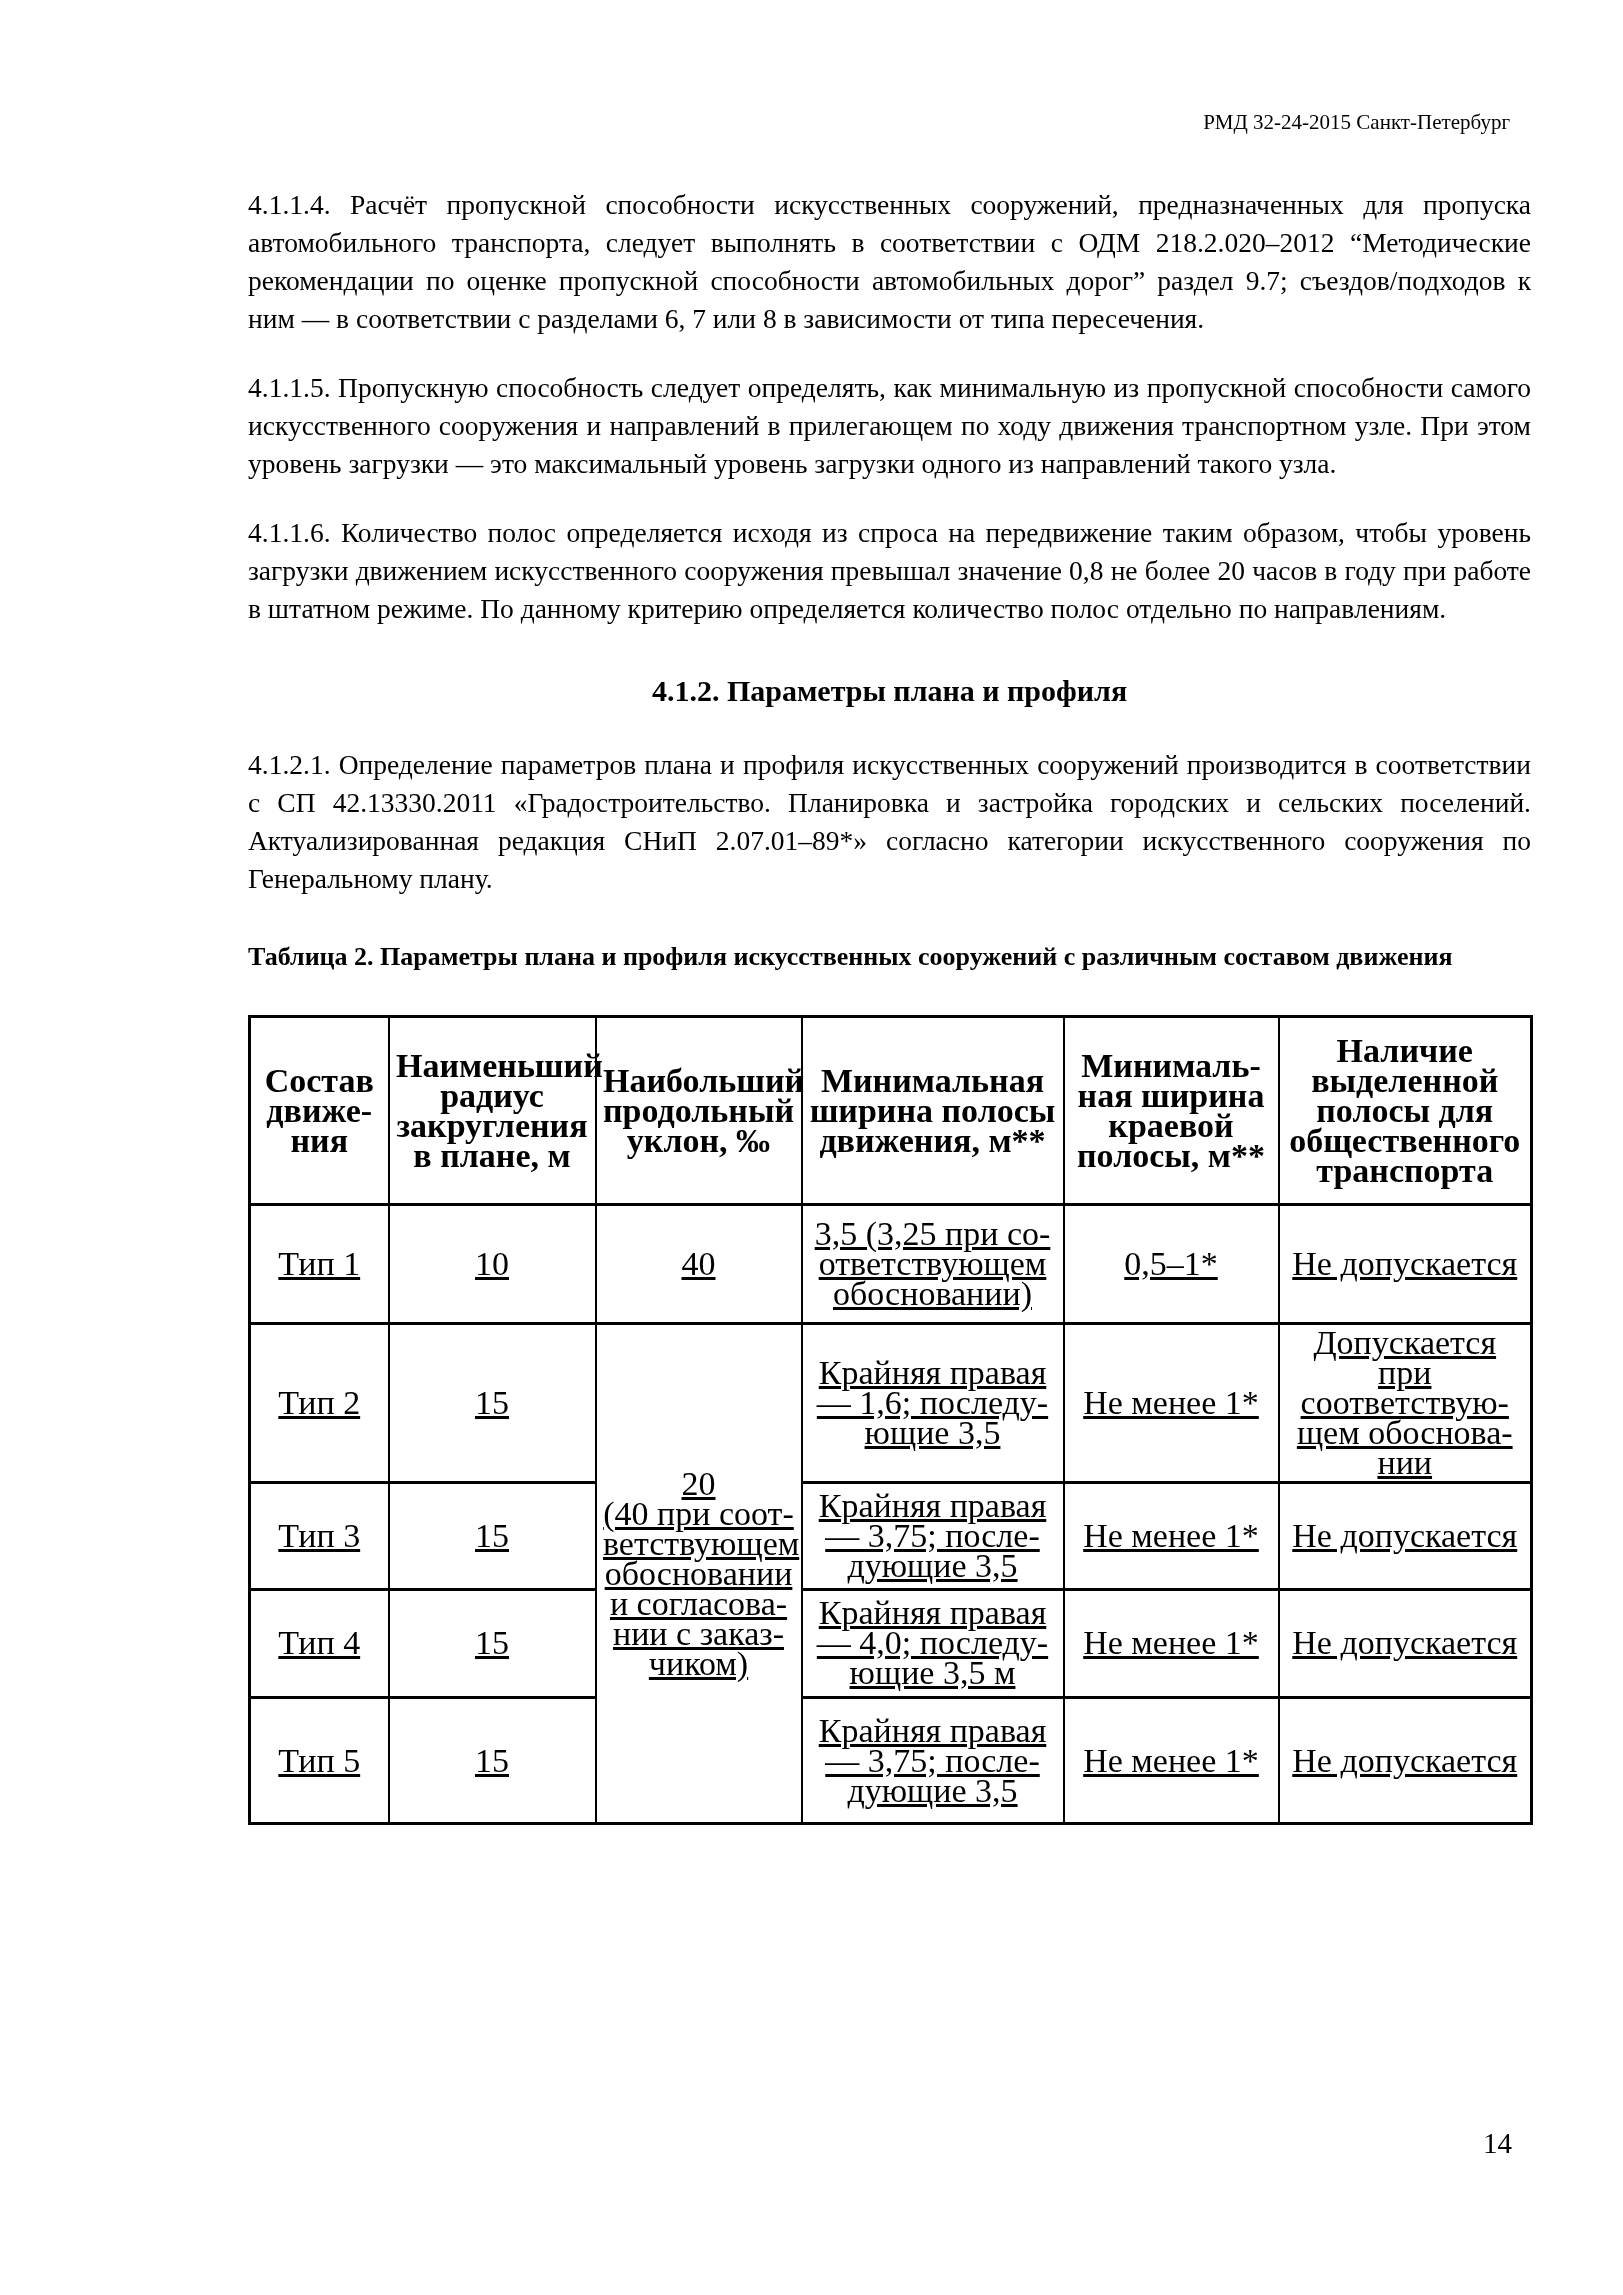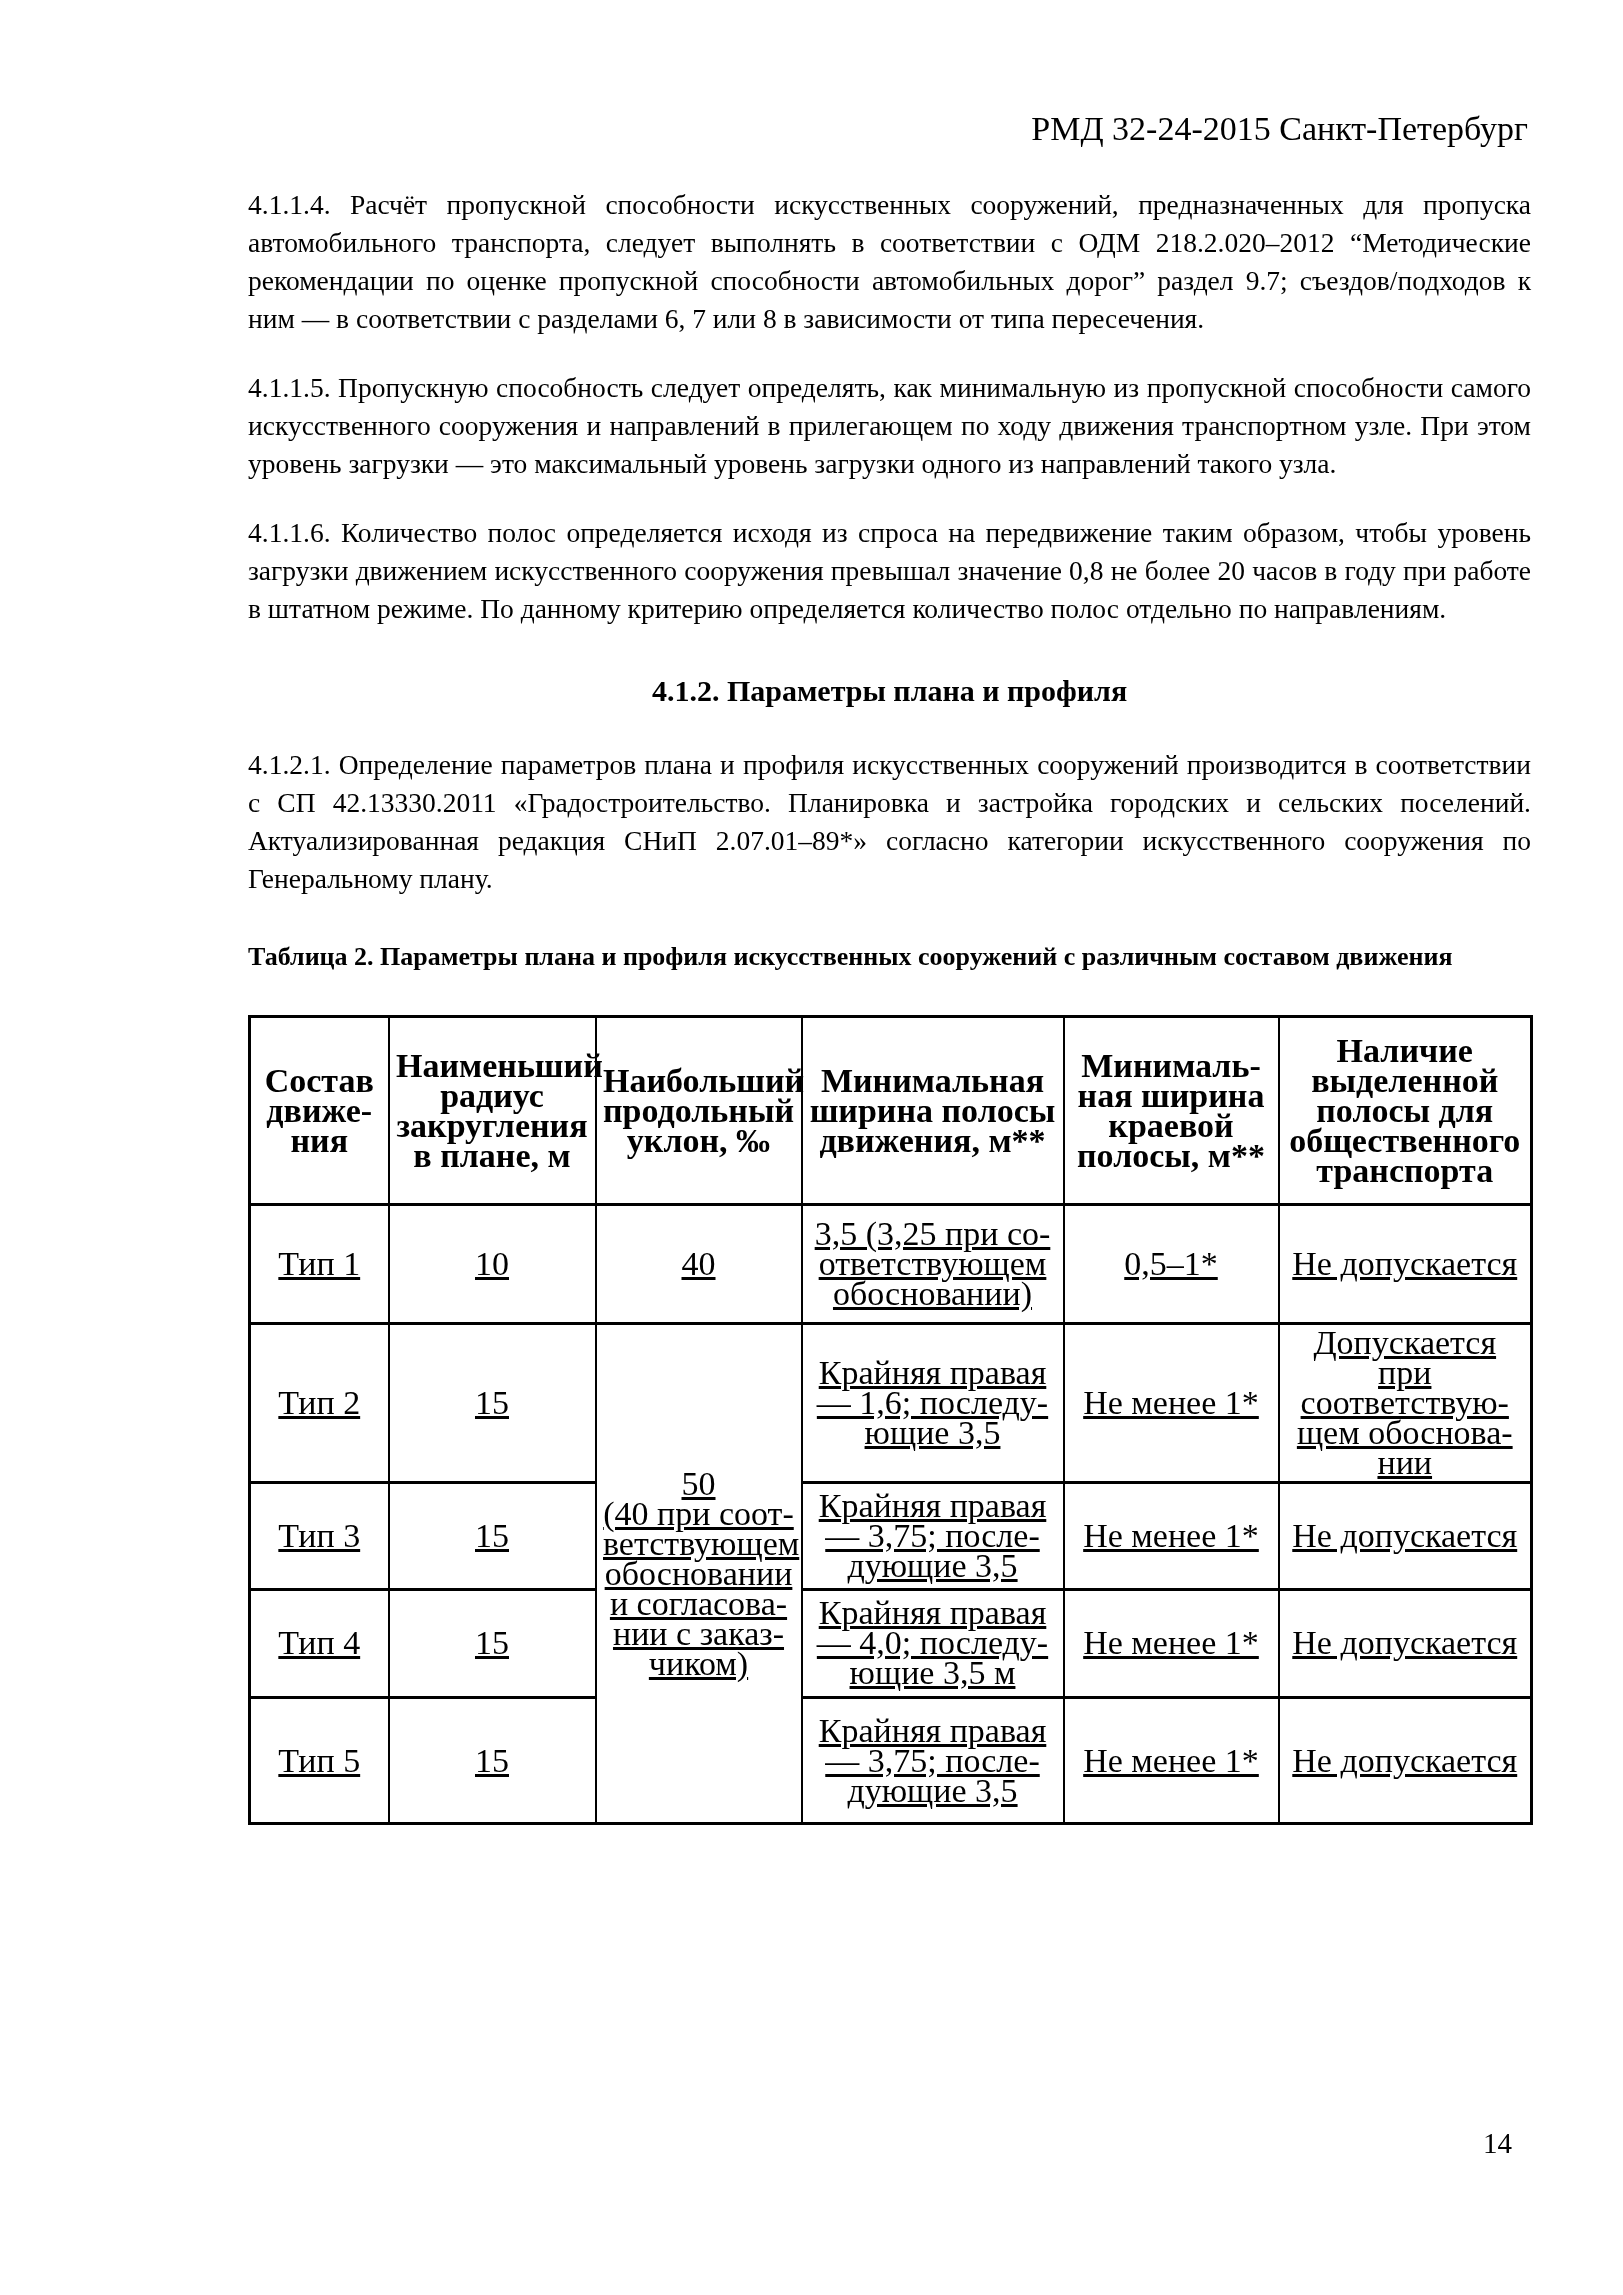--- a/index.html
+++ b/index.html
@@ -1,18 +1,18 @@
 <!DOCTYPE html>
 <html style="font-size:10.5px"><head>
 <meta charset="utf-8">
 <style>
   html, body { margin: 0; padding: 0; background: #ffffff; }
   body { width: 1623px; height: 2295px; position: relative; overflow: hidden;
          font-family: "Liberation Serif", serif; color: #000000; }
-  .header { position: absolute; top: 110px; right: 95px; font-size: 34px; letter-spacing: 0px; }
+  .header { position: absolute; top: 110px; right: 113px; font-size: 21px; letter-spacing: 0px; }
   .content { position: absolute; left: 248px; top: 186px; width: 1283px; }
   .para { font-size: 27.5px; line-height: 38px; text-align: justify; margin: 0 0 31px 0; }
   .section-title { font-size: 30px; font-weight: bold; text-align: center;
                    margin: 46px 0 38px 0; }
   .table-caption { font-size: 26px; font-weight: bold; line-height: 35px; margin: 41px 0 41px 0; }
   table { border-collapse: collapse; width: 1283px; table-layout: fixed; font-size: 34px; }
   td, th { border: 2px solid #000; text-align: center; vertical-align: middle; padding: 2.6px 6.5px; line-height: 30px; }
   th { font-weight: bold; height: 180px; }
   table { border: 3.3px solid #000; }
   thead tr th { border-bottom: 3.9px solid #000; }
@@ -65,21 +65,21 @@
         <td>Тип 1</td>
         <td>10</td>
         <td>40</td>
         <td>3,5 (3,25 при со-ответствующем обосновании)</td>
         <td>0,5–1*</td>
         <td>Не допускается</td>
       </tr>
       <tr class="r2">
         <td>Тип 2</td>
         <td>15</td>
-        <td rowspan="4" class="ml">50
+        <td rowspan="4" class="ml">20
 (40 при соот-ветствующем обосновании и согласова-нии с заказ-чиком)</td>
         <td>Крайняя правая — 1,6; последу-ющие 3,5</td>
         <td>Не менее 1*</td>
         <td>Допускается при соответствую-щем обоснова-нии</td>
       </tr>
       <tr class="r3">
         <td>Тип 3</td>
         <td>15</td>
         <td>Крайняя правая — 3,75; после-дующие 3,5</td>
         <td>Не менее 1*</td>

